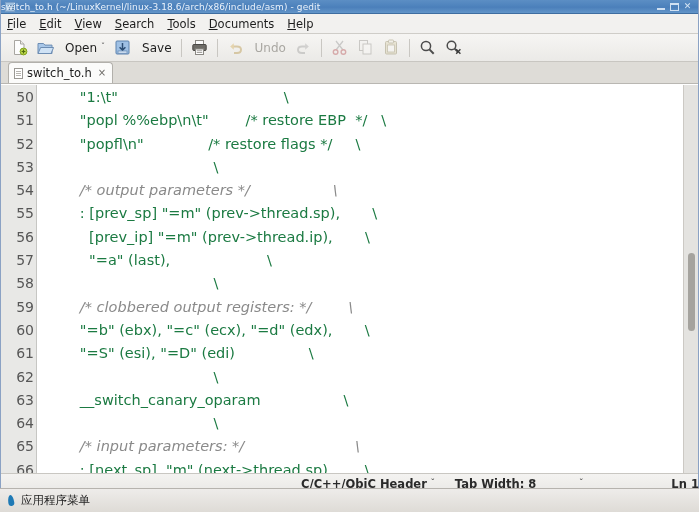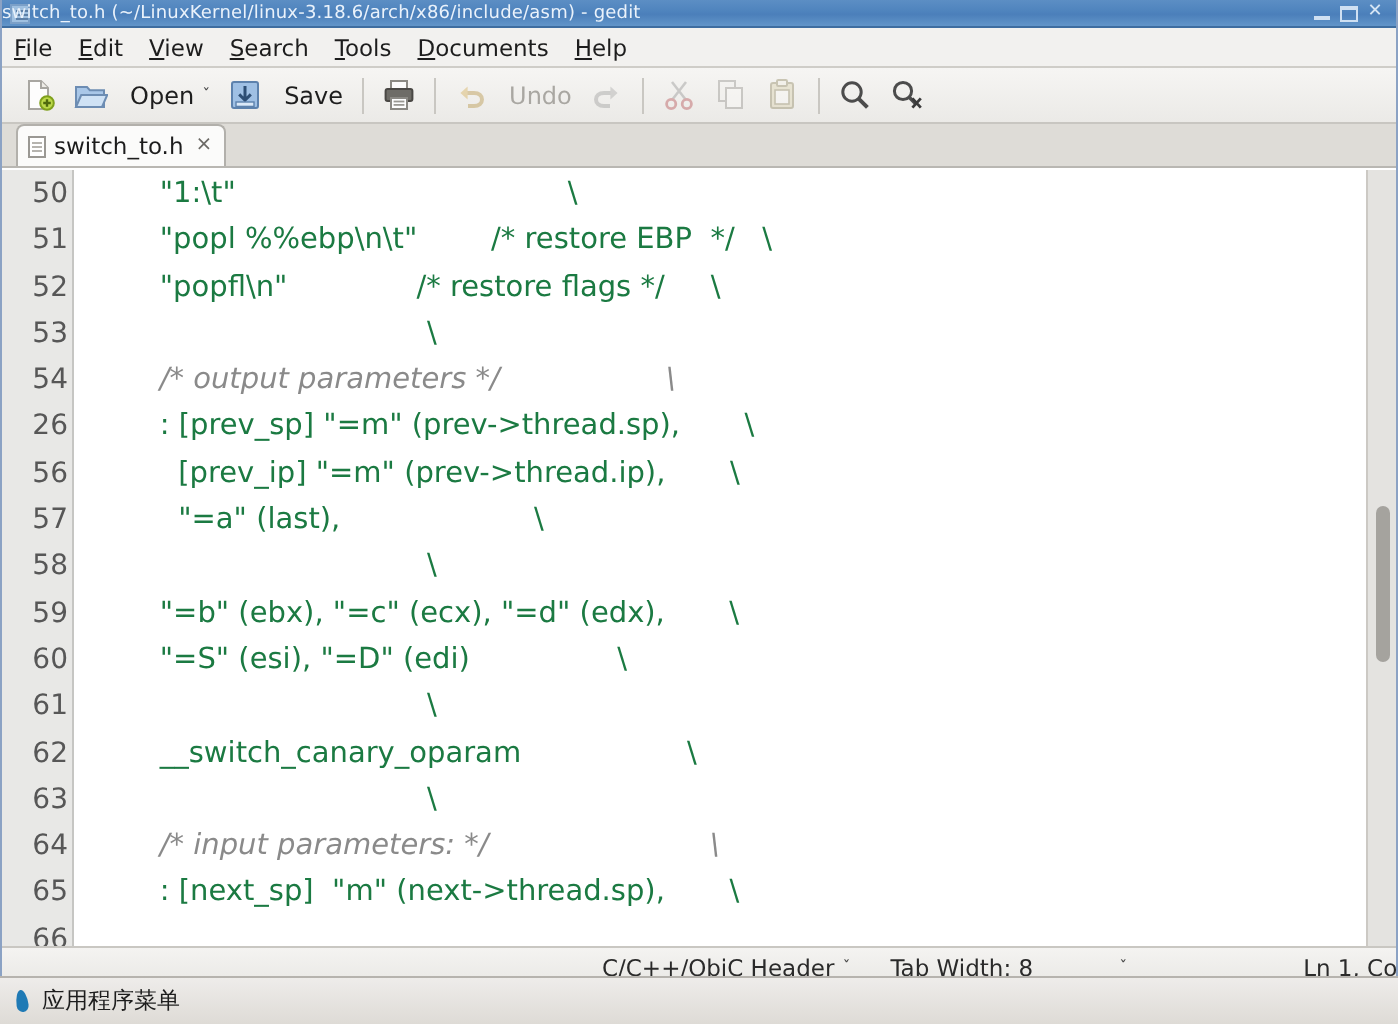--- a/index.html
+++ b/index.html
@@ -275,21 +275,21 @@
     height: 20px;
     flex: 0 0 20px;
     background: linear-gradient(to bottom,#f4f3f1 0%, #e9e8e5 100%);
     border-top: 1px solid #c9c7c2;
     display: flex;
     align-items: center;
     font-size: 11.5px;
     color: #2a2a2a;
     padding: 0 8px;
   }
-  .sb-item { display: flex; align-items: center; gap: 3px; white-space: nowrap; }
+  .sb-item { display: flex; align-items: center; gap: 3px; white-space: nowrap; font-weight: bold; }
   #sb-lang { margin-left: 292px; }
   #sb-tabwidth { margin-left: 20px; gap: 42px; }
   #sb-pos { margin-left: 88px; }
 
   
   #taskbar {
     position: absolute;
     left: 0; bottom: 0;
     width: 699px;
     height: 24px;
@@ -477,21 +477,21 @@
     </div>
 
     <div id="editor-wrap">
 
       <div id="gutter">
         <span class="lnum">50</span>
         <span class="lnum">51</span>
         <span class="lnum">52</span>
         <span class="lnum">53</span>
         <span class="lnum">54</span>
-        <span class="lnum">26</span>
+        <span class="lnum">55</span>
         <span class="lnum">56</span>
         <span class="lnum">57</span>
         <span class="lnum">58</span>
         <span class="lnum">59</span>
         <span class="lnum">60</span>
         <span class="lnum">61</span>
         <span class="lnum">62</span>
         <span class="lnum">63</span>
         <span class="lnum">64</span>
         <span class="lnum">65</span>
@@ -502,20 +502,21 @@
       <div id="code">
         <div class="cline codeline">        "1:\t"                                    \</div>
         <div class="cline codeline">        "popl %%ebp\n\t"        /* restore EBP  */   \</div>
         <div class="cline codeline">        "popfl\n"              /* restore flags */     \</div>
         <div class="cline codeline">                                     \</div>
         <div class="cline comment">        /* output parameters */                  \</div>
         <div class="cline codeline">        : [prev_sp] "=m" (prev-&gt;thread.sp),       \</div>
         <div class="cline codeline">          [prev_ip] "=m" (prev-&gt;thread.ip),       \</div>
         <div class="cline codeline">          "=a" (last),                     \</div>
         <div class="cline codeline">                                     \</div>
+        <div class="cline comment">        /* clobbered output registers: */        \</div>
         <div class="cline codeline">        "=b" (ebx), "=c" (ecx), "=d" (edx),       \</div>
         <div class="cline codeline">        "=S" (esi), "=D" (edi)                \</div>
         <div class="cline codeline">                                     \</div>
         <div class="cline codeline">        __switch_canary_oparam                  \</div>
         <div class="cline codeline">                                     \</div>
         <div class="cline comment">        /* input parameters: */                        \</div>
         <div class="cline codeline">        : [next_sp]  "m" (next-&gt;thread.sp),       \</div>
 
       </div>
 

